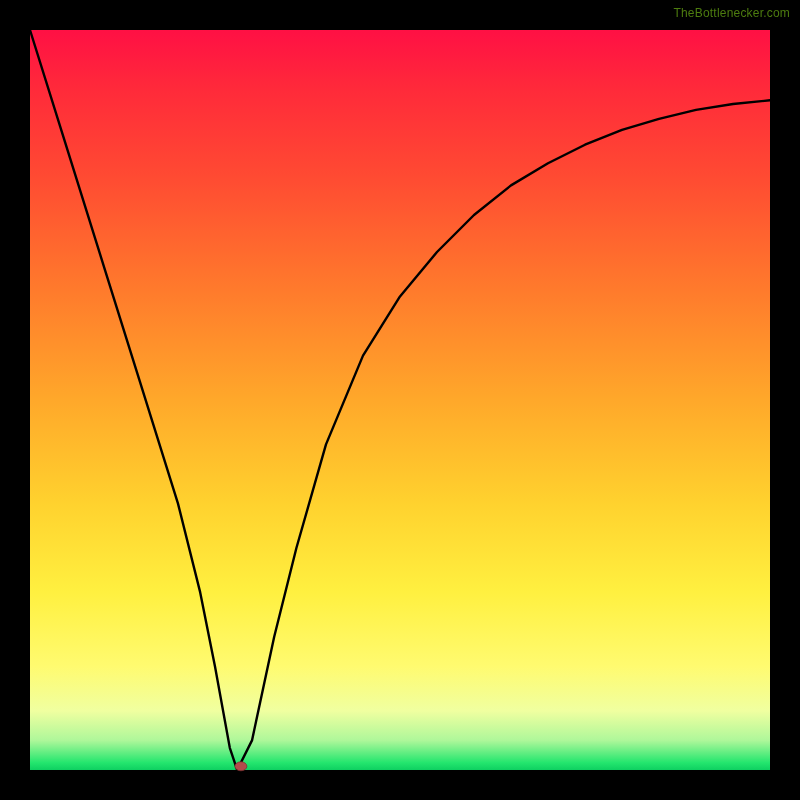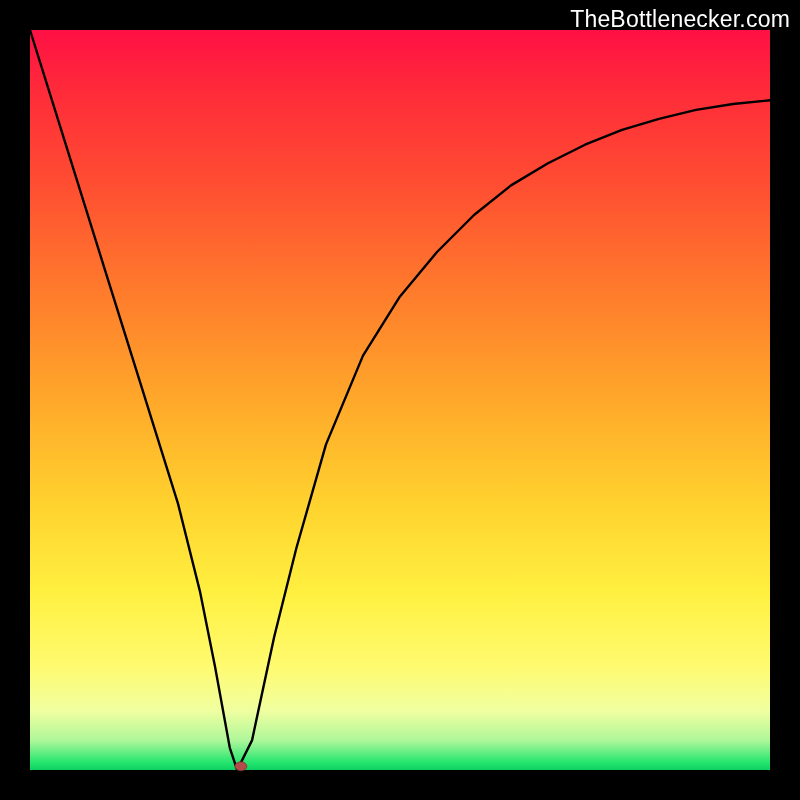--- a/index.html
+++ b/index.html
@@ -39,22 +39,22 @@
       #f0ffa0 92%,
       #aef79a 96%,
       #24e66e 99%,
       #0ed061 100%
     );
   }
   .watermark {
     position: absolute;
     top: 6px;
     right: 10px;
-    color: #ffffff;
-    font-size: 23px;
+    color: #4d7c0f;
+    font-size: 12px;
     font-weight: 500;
     letter-spacing: 0.2px;
     user-select: none;
   }
   svg.curve {
     position: absolute;
     left: 0;
     top: 0;
     width: 740px;
     height: 740px;

